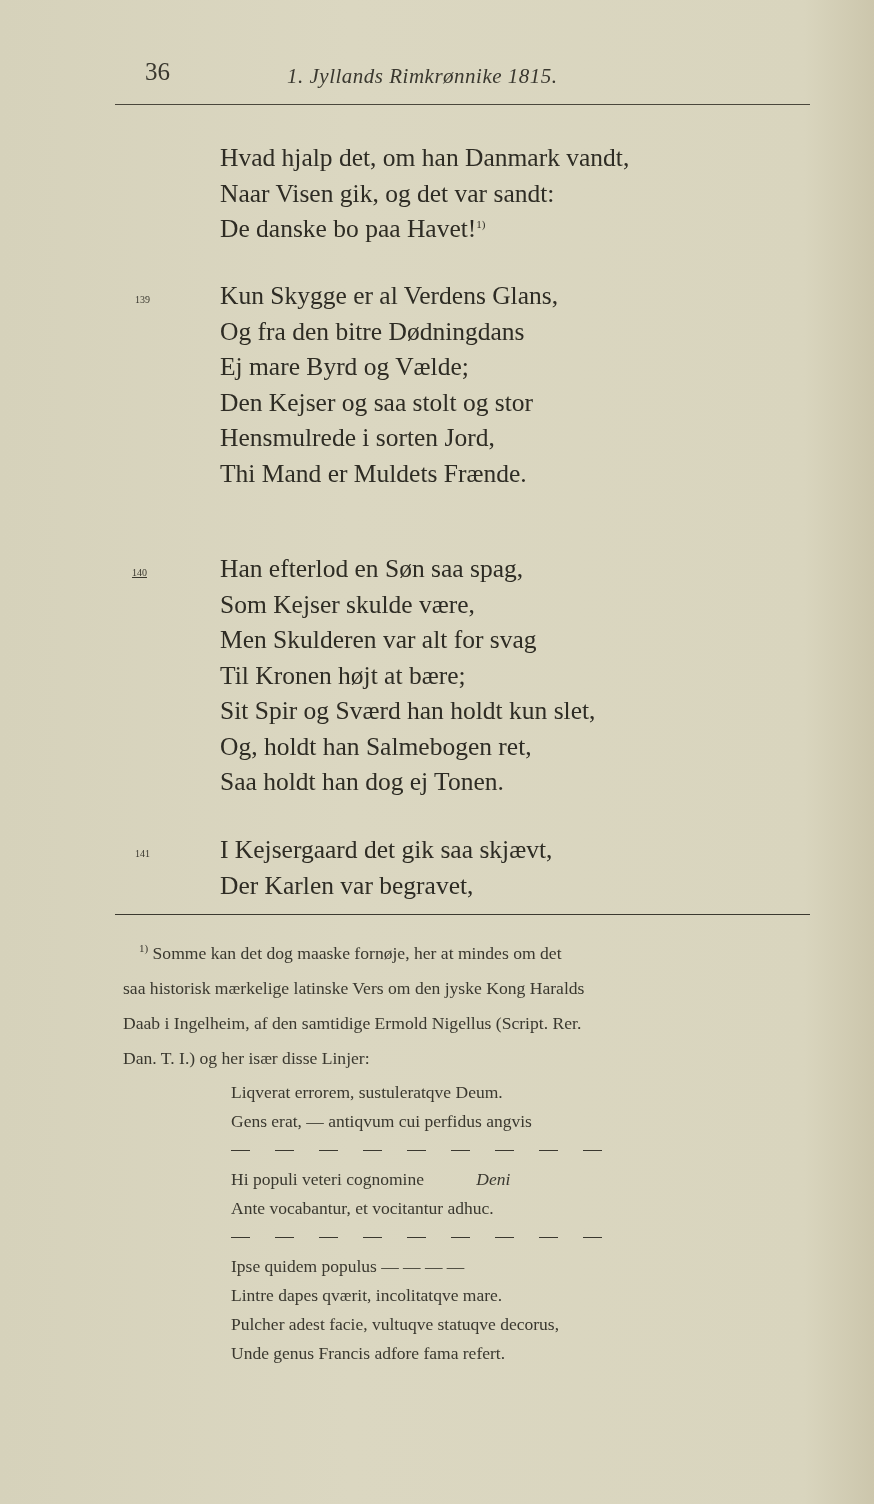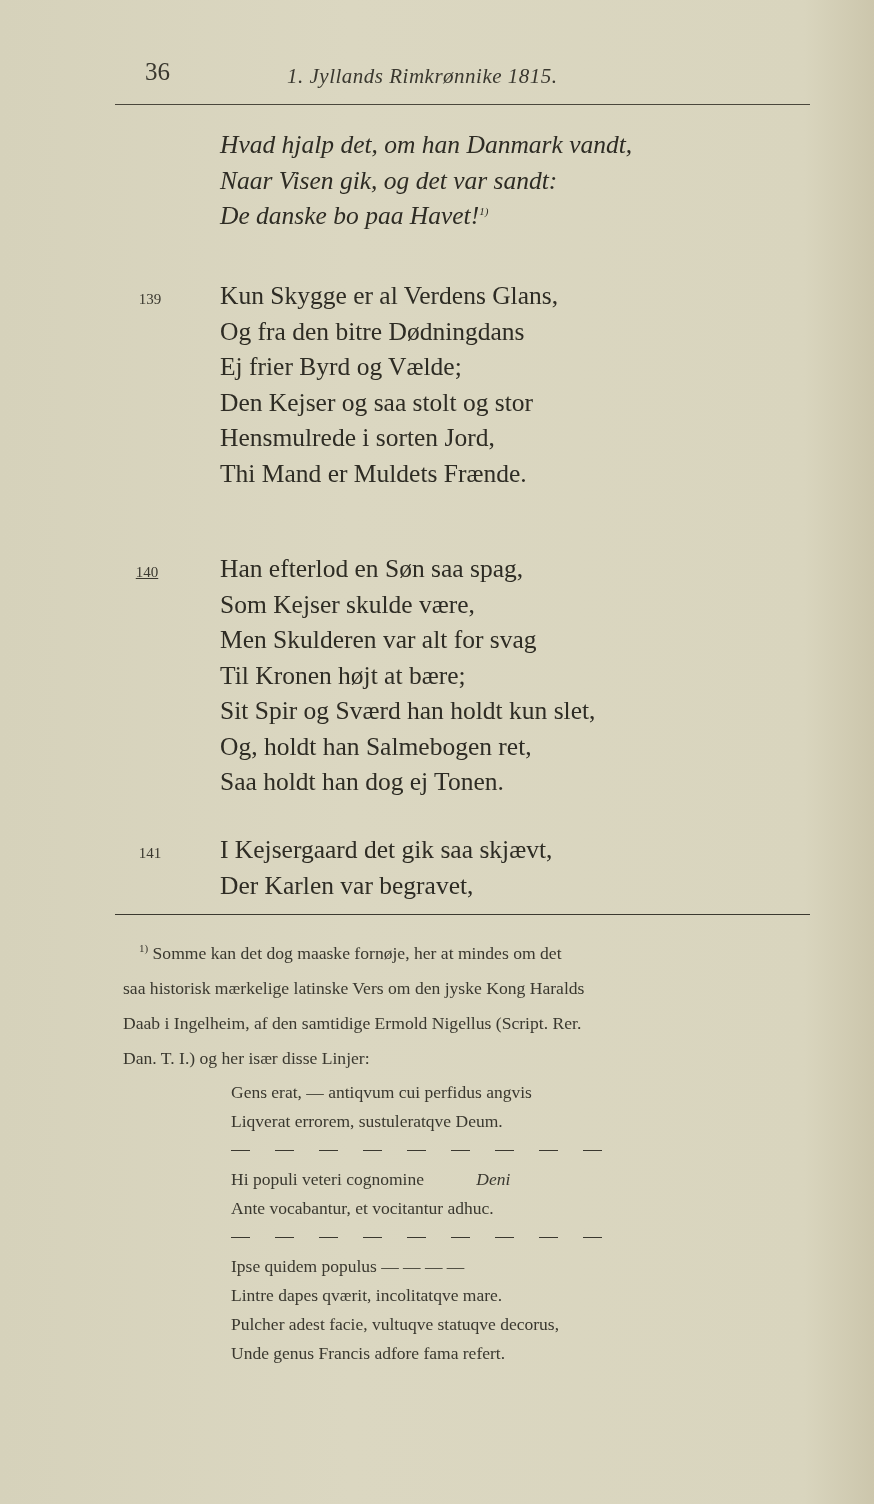--- a/index.html
+++ b/index.html
@@ -28,21 +28,21 @@
   }
   .head-rule {
     position: absolute; left: 115px; top: 104px; width: 695px; height: 1px;
     background: #4a473c;
   }
   .verse { position: absolute; left: 220px; width: 600px;
     font-family: "Liberation Serif", serif; font-size: 25.5px; line-height: 35.5px; color: #2e2c24; }
   .verse .line { position: relative; white-space: nowrap; }
   .line-number {
     position: absolute; left: -85px; top: 4px;
-    font-size: 15px; color: #3a382f; width: 30px; text-align: center;
+    font-size: 10px; color: #3a382f; width: 30px; text-align: left;
   }
   .footnote-rule {
     position: absolute; left: 115px; top: 914px; width: 695px; height: 1px;
     background: #3b3930;
   }
   .footnote {
     position: absolute; left: 117px; top: 933px; width: 696px;
     font-family: "Liberation Serif", serif; font-size: 17.6px; line-height: 29px;
     color: #3a382f; text-align: justify;
   }
@@ -62,30 +62,30 @@
 <body>
 
 <div class="page">
 
   <div class="running-head">
     <span class="page-number">36</span>
     <span class="running-title">1. Jyllands Rimkrønnike 1815.</span>
   </div>
   <div class="head-rule"></div>
 
-  <div class="verse" style="top:127px;font-style:italic;">
+  <div class="verse" style="top:140px;">
     <div class="line">Hvad hjalp det, om han Danmark vandt,</div>
     <div class="line">Naar Visen gik, og det var sandt:</div>
     <div class="line"><span>De danske bo paa Havet!</span><span class="fn-mark">1)</span></div>
   </div>
 
   <div class="verse" style="top:278px;">
     <div class="line"><span class="line-number">139</span><span>Kun Skygge er al Verdens Glans,</span></div>
     <div class="line">Og fra den bitre Dødningdans</div>
-    <div class="line">Ej frier Byrd og Vælde;</div>
+    <div class="line">Ej mare Byrd og Vælde;</div>
     <div class="line">Den Kejser og saa stolt og stor</div>
     <div class="line">Hensmulrede i sorten Jord,</div>
     <div class="line">Thi Mand er Muldets Frænde.</div>
   </div>
 
   <div class="verse" style="top:551px;">
     <div class="line"><span class="line-number" style="left:-88px;text-decoration:underline;">140</span><span>Han efterlod en Søn saa spag,</span></div>
     <div class="line">Som Kejser skulde være,</div>
     <div class="line">Men Skulderen var alt for svag</div>
     <div class="line">Til Kronen højt at bære;</div>
@@ -102,22 +102,22 @@
   <div class="footnote-rule"></div>
 
   <div class="footnote">
     <p class="first"><span class="fn-mark">1)</span> <span>Somme kan det dog maaske fornøje, her at mindes om det</span></p>
     <p>saa historisk mærkelige latinske Vers om den jyske Kong Haralds</p>
     <p>Daab i Ingelheim, af den samtidige Ermold Nigellus (Script. Rer.</p>
     <p>Dan. T. I.) og her især disse Linjer:</p>
   </div>
 
   <div class="latin">
+    <div class="l">Liqverat errorem, sustuleratqve Deum.</div>
     <div class="l">Gens erat, — antiqvum cui perfidus angvis</div>
-    <div class="l">Liqverat errorem, sustuleratqve Deum.</div>
     <div class="dashes">
         <span></span>
         <span></span>
         <span></span>
         <span></span>
         <span></span>
         <span></span>
         <span></span>
         <span></span>
         <span></span>

